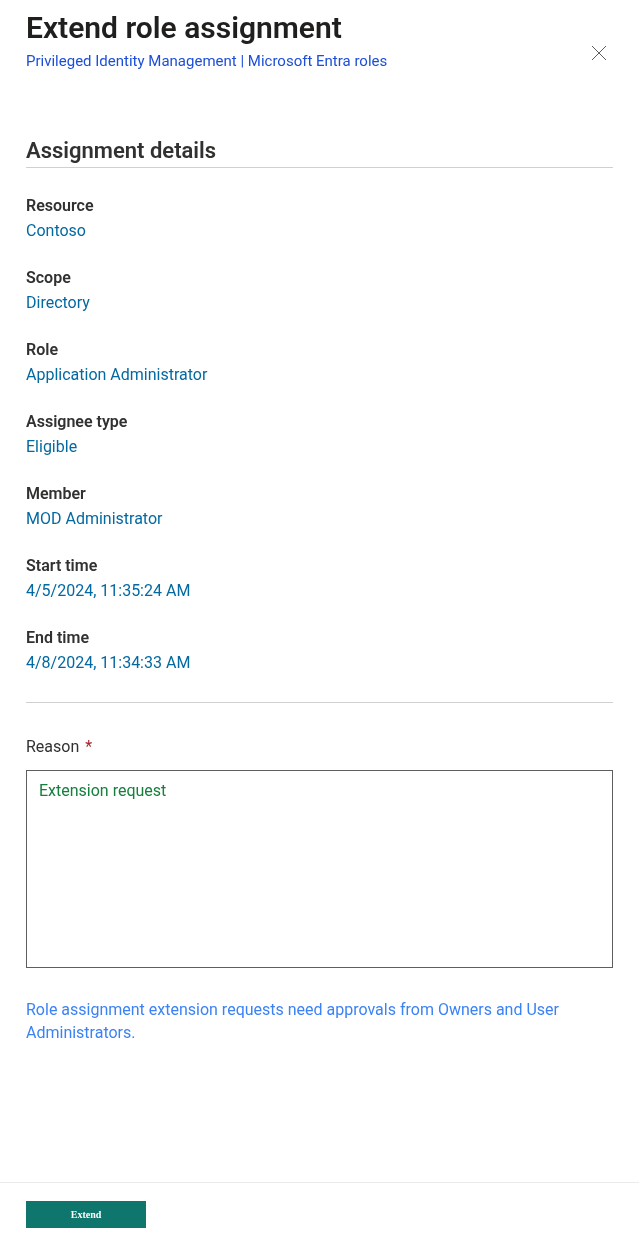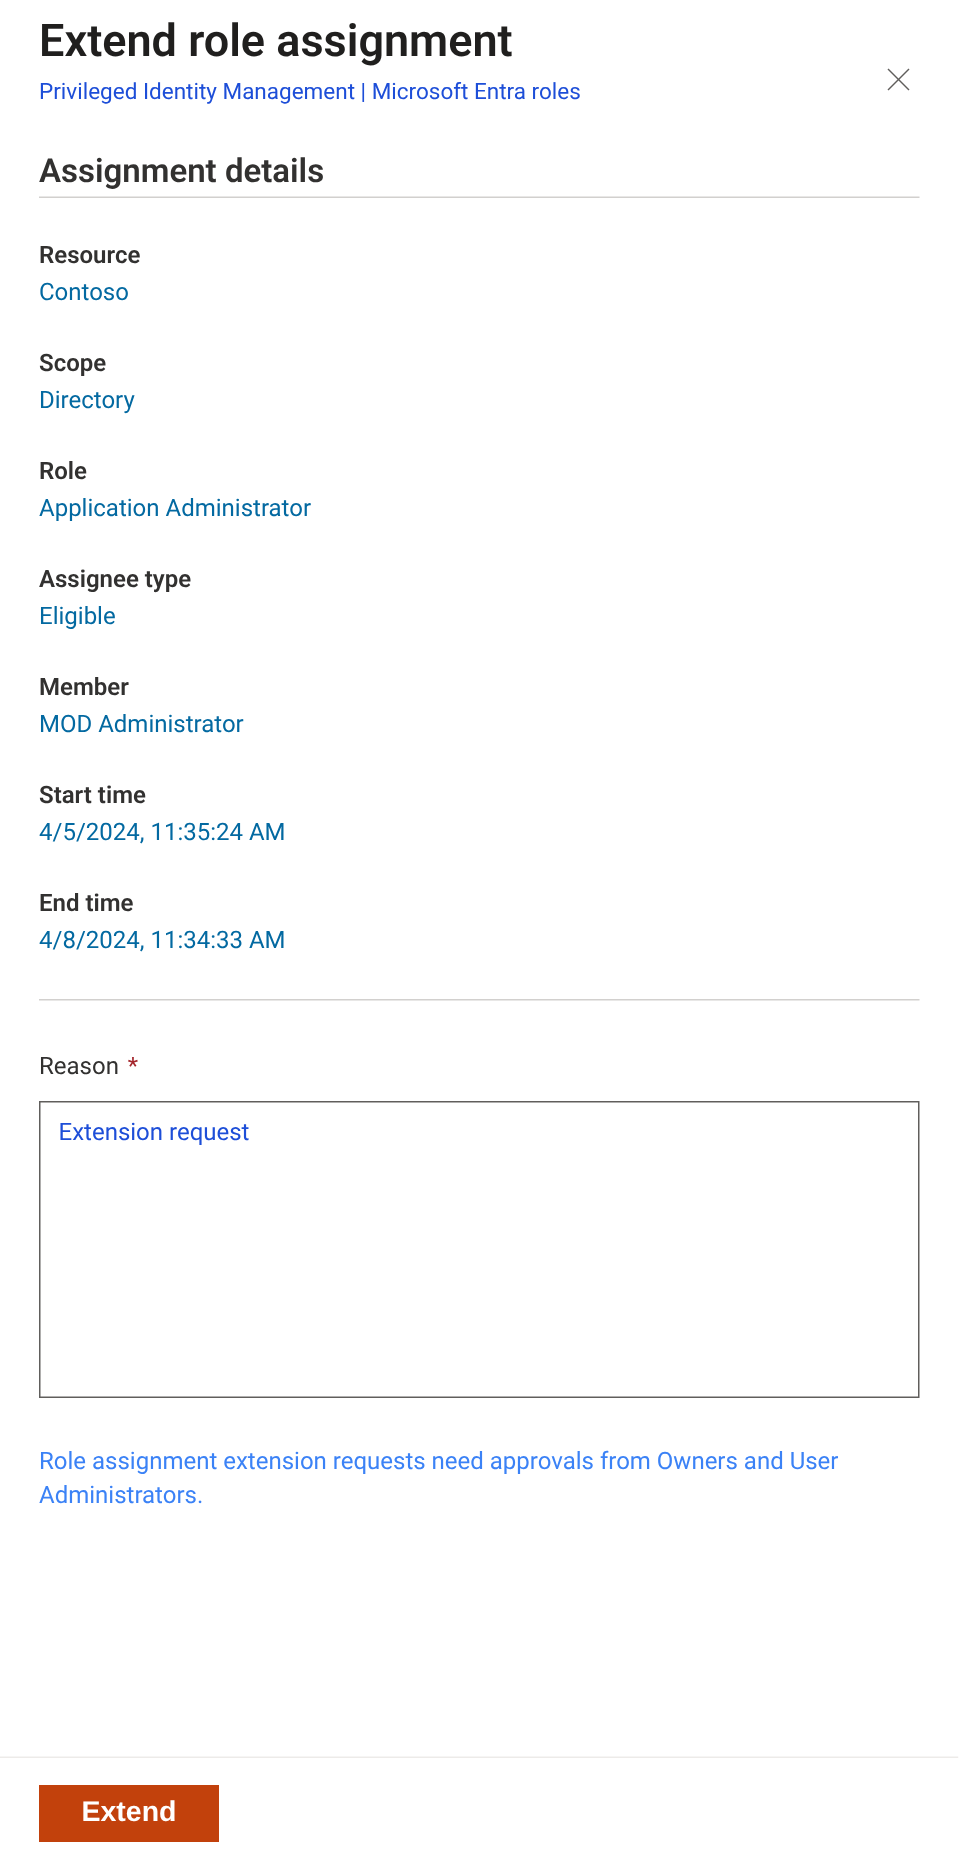--- a/index.html
+++ b/index.html
@@ -46,21 +46,21 @@
       color: #605e5c;
     }
     .close-btn svg {
       width: 16px;
       height: 16px;
     }
     .section-title {
       font-size: 22px;
       font-weight: 600;
       color: #323130;
-      margin-top: 32px;
+      margin-top: 68px;
       padding-bottom: 4px;
       border-bottom: 1px solid #d2d0ce;
     }
     .field {
       margin-top: 28px;
     }
     .field-label {
       font-size: 16px;
       font-weight: 600;
       color: #323130;
@@ -88,45 +88,45 @@
       color: #a4262c;
       margin-left: 2px;
     }
     .reason-textarea {
       width: 100%;
       height: 198px;
       margin-top: 14px;
       padding: 10px 12px;
       font-family: inherit;
       font-size: 16px;
-      color: #1d4ed8;
+      color: #15803d;
       border: 1px solid #605e5c;
       resize: none;
       outline: none;
     }
     .info-text {
       font-size: 16px;
       color: #3b82f6;
       margin-top: 26px;
       line-height: 1.45;
     }
     .footer {
       position: absolute;
       bottom: 0;
       left: 0;
       right: 0;
       border-top: 1px solid #edebe9;
       padding: 18px 26px 18px 26px;
     }
     .primary-btn {
-      background: #c2410c;
+      background: #0f766e;
       color: #ffffff;
       border: none;
-      font-family: Liberation Sans, sans-serif;
-      font-size: 19px;
+      font-family: Liberation Serif, serif;
+      font-size: 10px;
       font-weight: 600;
       padding: 8px 28px;
       cursor: pointer;
       min-width: 120px;
     }
   </style>
 </head>
 <body>
 
 <div class="panel">

